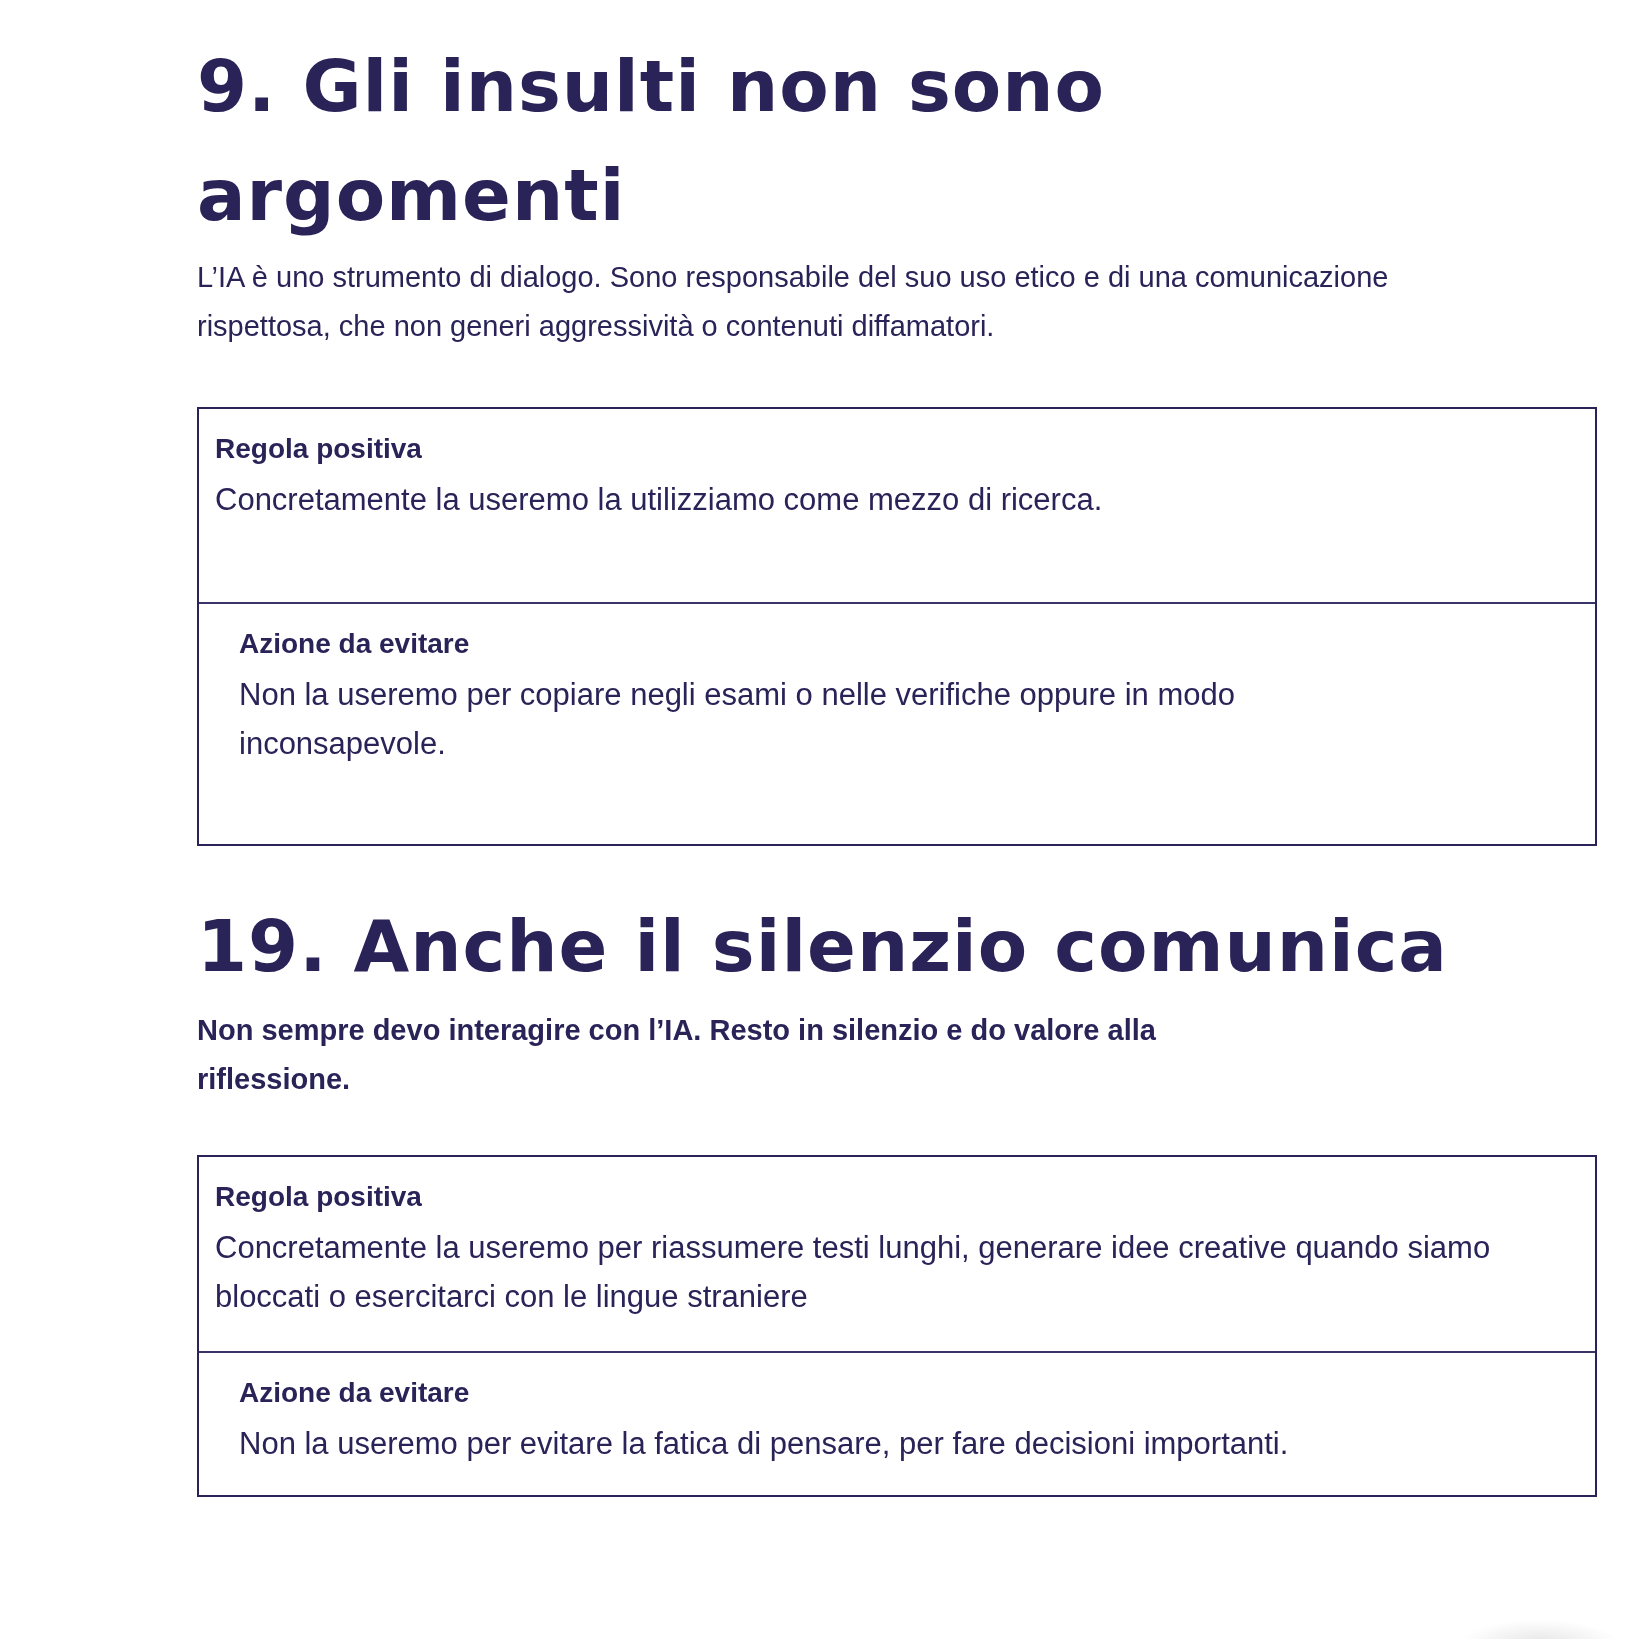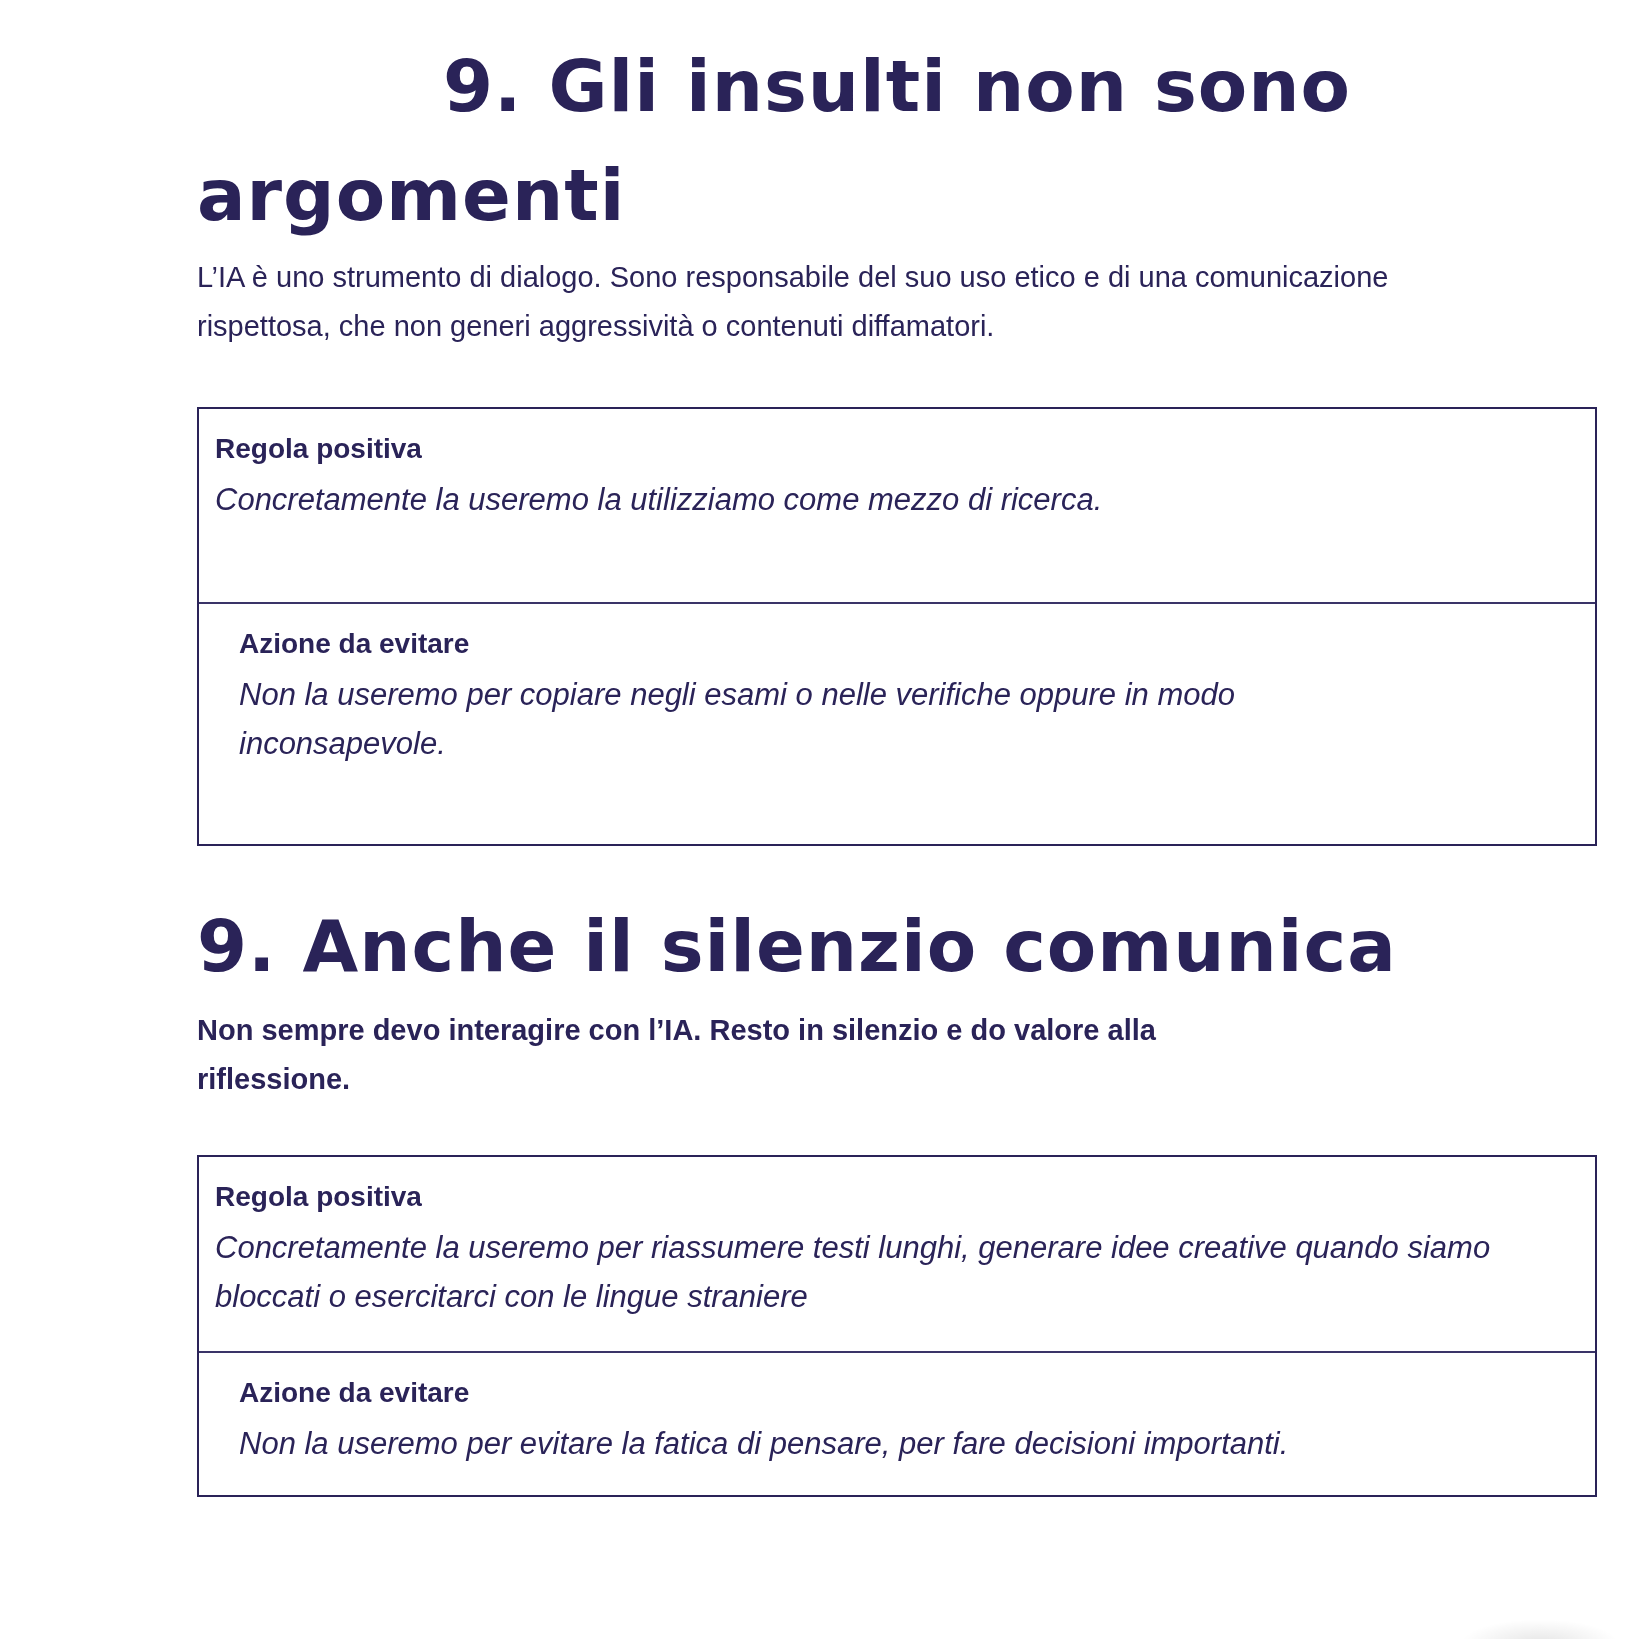--- a/index.html
+++ b/index.html
@@ -60,58 +60,57 @@
     font-size: 28px;
     line-height: 52px;
     color: #2a2358;
   }
   .rule-text {
     margin: 0;
     font-family: "Liberation Sans", sans-serif;
     font-size: 31px;
     line-height: 49px;
     color: #2a2358;
-    font-style: italic;
   }
   .corner-shadow {
     position: absolute;
     right: 20px;
     bottom: -30px;
     width: 160px;
     height: 50px;
     border-radius: 50%;
     background: radial-gradient(ellipse at center, rgba(0,0,0,0.10) 0%, rgba(0,0,0,0) 70%);
   }
 </style>
 </head>
 <body>
 
 <div class="page">
 
   <div style="position:absolute; left:0; top:32px; width:1400px;">
     <h2 class="section-title">
-      <span style="display:block;text-align:center;">9. Gli insulti non sono</span>
+      <span style="display:block;">9. Gli insulti non sono</span>
       <span style="display:block;">argomenti</span>
     </h2>
   </div>
   <p class="section-desc" style="position:absolute; left:0; top:253px; width:1240px;">L’IA è uno strumento di dialogo. Sono responsabile del suo uso etico e di una comunicazione rispettosa, che non generi aggressività o contenuti diffamatori.</p>
 
   <div class="rules-box" style="top:407px;">
     <div class="rule-row" style="height:193px;">
       <h3 class="rule-title">Regola positiva</h3>
       <p class="rule-text">Concretamente la useremo la utilizziamo come mezzo di ricerca.</p>
     </div>
     <div class="rule-row" style="height:242px;">
       <h3 class="rule-title">Azione da evitare</h3>
       <p class="rule-text" style="max-width:1150px;">Non la useremo per  copiare negli esami o nelle verifiche oppure in modo inconsapevole.</p>
     </div>
   </div>
 
   <h2 class="section-title" style="position:absolute; left:0; top:892px; width:1400px;">
-    <span style="display:block;">9. Anche il silenzio comunica</span>
+    <span style="display:block;">19. Anche il silenzio comunica</span>
   </h2>
   <p class="section-desc" style="position:absolute; left:0; top:1006px; width:1080px;font-weight:bold;">Non sempre devo interagire con l’IA. Resto in silenzio e do valore alla riflessione.</p>
 
   <div class="rules-box" style="top:1155px;">
     <div class="rule-row" style="height:194px;">
       <h3 class="rule-title">Regola positiva</h3>
       <p class="rule-text">Concretamente la useremo per riassumere testi lunghi, generare idee creative quando siamo bloccati o esercitarci con le lingue straniere</p>
     </div>
     <div class="rule-row" style="height:144px;">
       <h3 class="rule-title">Azione da evitare</h3>

